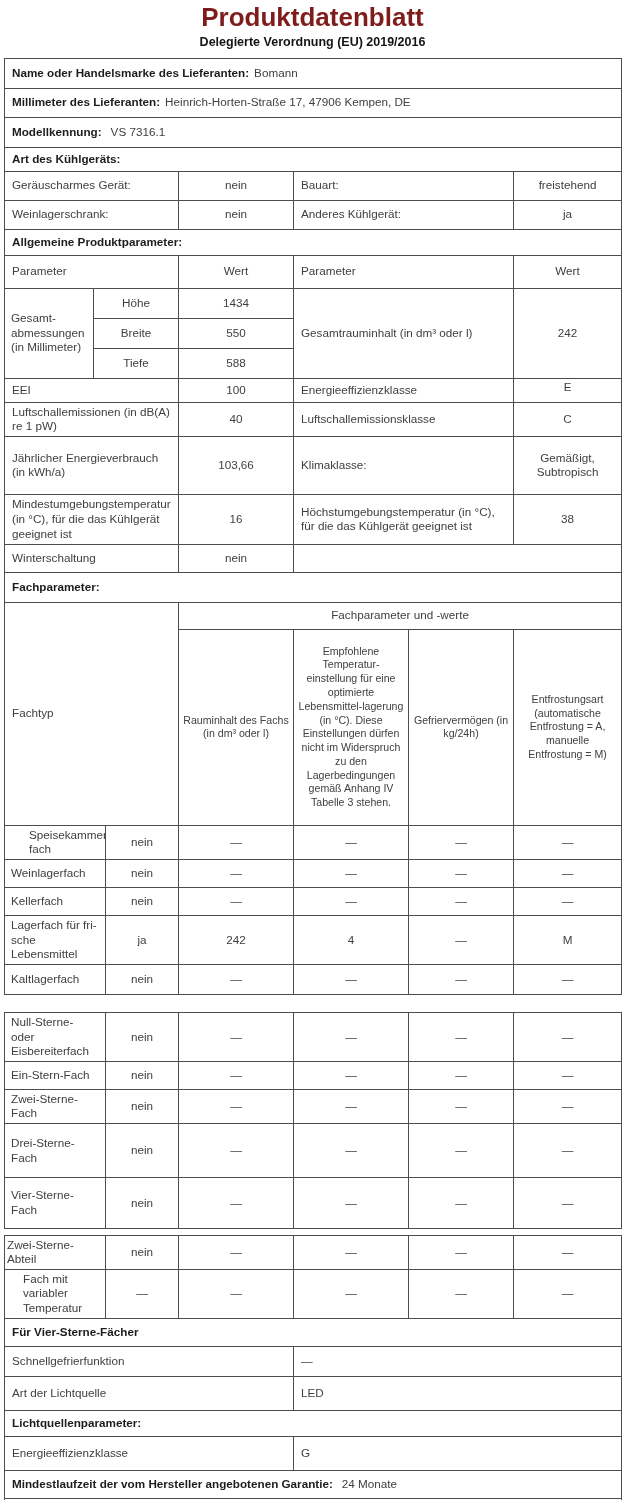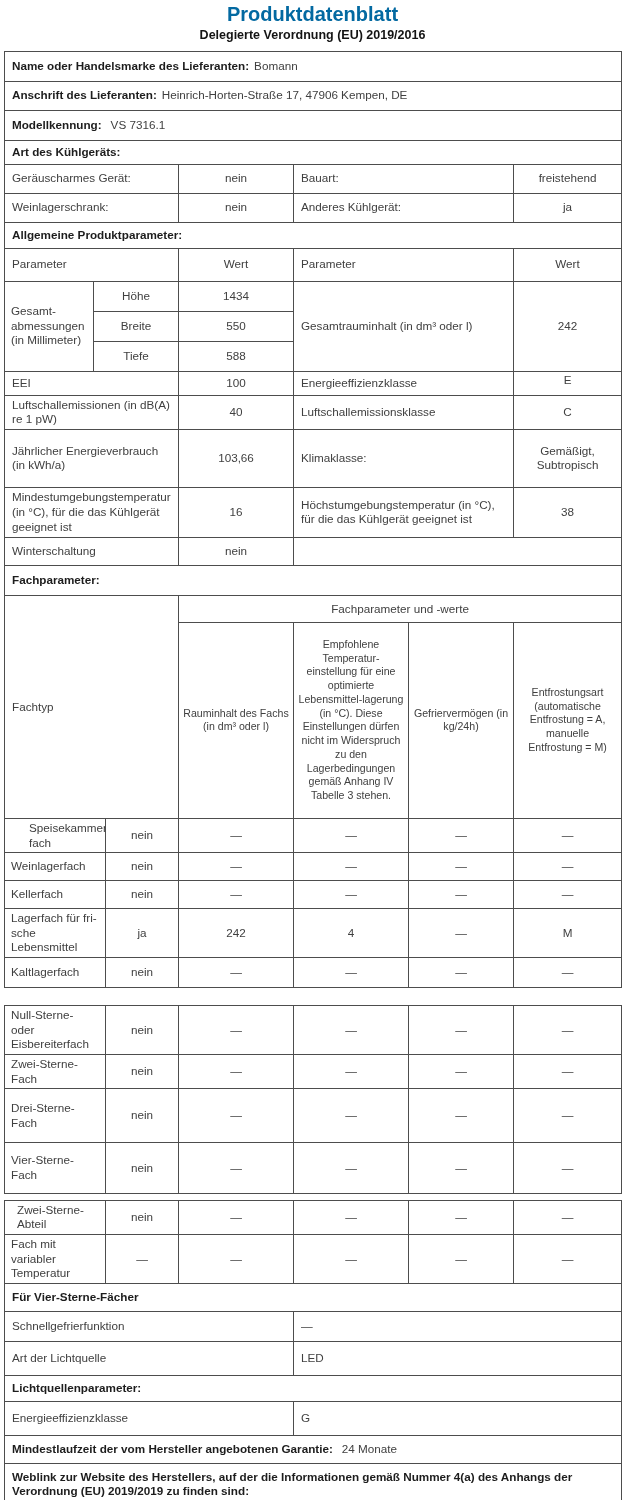--- a/index.html
+++ b/index.html
@@ -8,22 +8,22 @@
     width: 625px;
     background: #ffffff;
     font-family: "Liberation Sans", sans-serif;
     font-size: 11.7px;
     line-height: 1.25;
     color: #404040;
   }
   .doc-title {
     text-align: center;
     font-weight: 700;
-    font-size: 20px;
-    color: #0369a1;
+    font-size: 26px;
+    color: #7f1d1d;
     margin: 3px 0 0 0;
     line-height: 1.15;
   }
   .doc-subtitle {
     text-align: center;
     font-weight: 700;
     font-size: 12.5px;
     color: #141414;
     margin: 2px 0 7px 0;
   }
@@ -66,21 +66,21 @@
   </colgroup>
 
   <tbody>
       <tr style="height:30px">
     <td colspan="7">
       <span class="b">Name oder Handelsmarke des Lieferanten:</span><span class="sp">Bomann</span>
     </td>
   </tr>
   <tr style="height:29px">
     <td colspan="7">
-      <span class="b">Anschrift des Lieferanten:</span><span class="sp">Heinrich-Horten-Straße 17, 47906 Kempen, DE</span>
+      <span class="b">Millimeter des Lieferanten:</span><span class="sp">Heinrich-Horten-Straße 17, 47906 Kempen, DE</span>
     </td>
   </tr>
   <tr style="height:30px">
     <td colspan="7">
       <span class="b">Modellkennung:</span><span class="sp2">VS 7316.1</span>
     </td>
   </tr>
 
   <tr style="height:24px">
     <td colspan="7" class="b">Art des Kühlgeräts:</td>
@@ -226,20 +226,28 @@
   <tbody>
       <tr style="height:34px">
     <td colspan="2" style="padding:2px 6px">Null-Sterne- oder Eisbereiterfach</td>
     <td class="val">nein</td>
     <td class="val">—</td>
     <td class="val">—</td>
     <td class="val">—</td>
     <td class="val">—</td>
   </tr>
   <tr style="height:28px">
+    <td colspan="2" style="padding:2px 6px">Ein-Stern-Fach</td>
+    <td class="val">nein</td>
+    <td class="val">—</td>
+    <td class="val">—</td>
+    <td class="val">—</td>
+    <td class="val">—</td>
+  </tr>
+  <tr style="height:28px">
     <td colspan="2" style="padding:2px 6px">Zwei-Sterne-Fach</td>
     <td class="val">nein</td>
     <td class="val">—</td>
     <td class="val">—</td>
     <td class="val">—</td>
     <td class="val">—</td>
   </tr>
   <tr style="height:28px">
     <td colspan="2" style="padding:12px 6px">Drei-Sterne-Fach</td>
     <td class="val">nein</td>
@@ -266,29 +274,29 @@
     <col style="width:89px">
       <col style="width:12px">
       <col style="width:73px">
     <col style="width:115px">
       <col style="width:115px">
       <col style="width:105px">
       <col style="width:108px">
   </colgroup>
   <tbody>
       <tr style="height:32px">
-    <td colspan="2" style="padding:2px 12px">Zwei-Sterne-Abteil</td>
+    <td colspan="2" style="padding:2px 2px">Zwei-Sterne-Abteil</td>
     <td class="val">nein</td>
     <td class="val">—</td>
     <td class="val">—</td>
     <td class="val">—</td>
     <td class="val">—</td>
   </tr>
   <tr style="height:38px">
-    <td colspan="2" style="padding:2px 6px">Fach mit variabler Temperatur</td>
+    <td colspan="2" style="padding:2px 18px">Fach mit variabler Temperatur</td>
     <td class="val">—</td>
     <td class="val">—</td>
     <td class="val">—</td>
     <td class="val">—</td>
     <td class="val">—</td>
   </tr>
 
   <tr style="height:28px">
     <td colspan="7" class="b">Für Vier-Sterne-Fächer</td>
   </tr>

